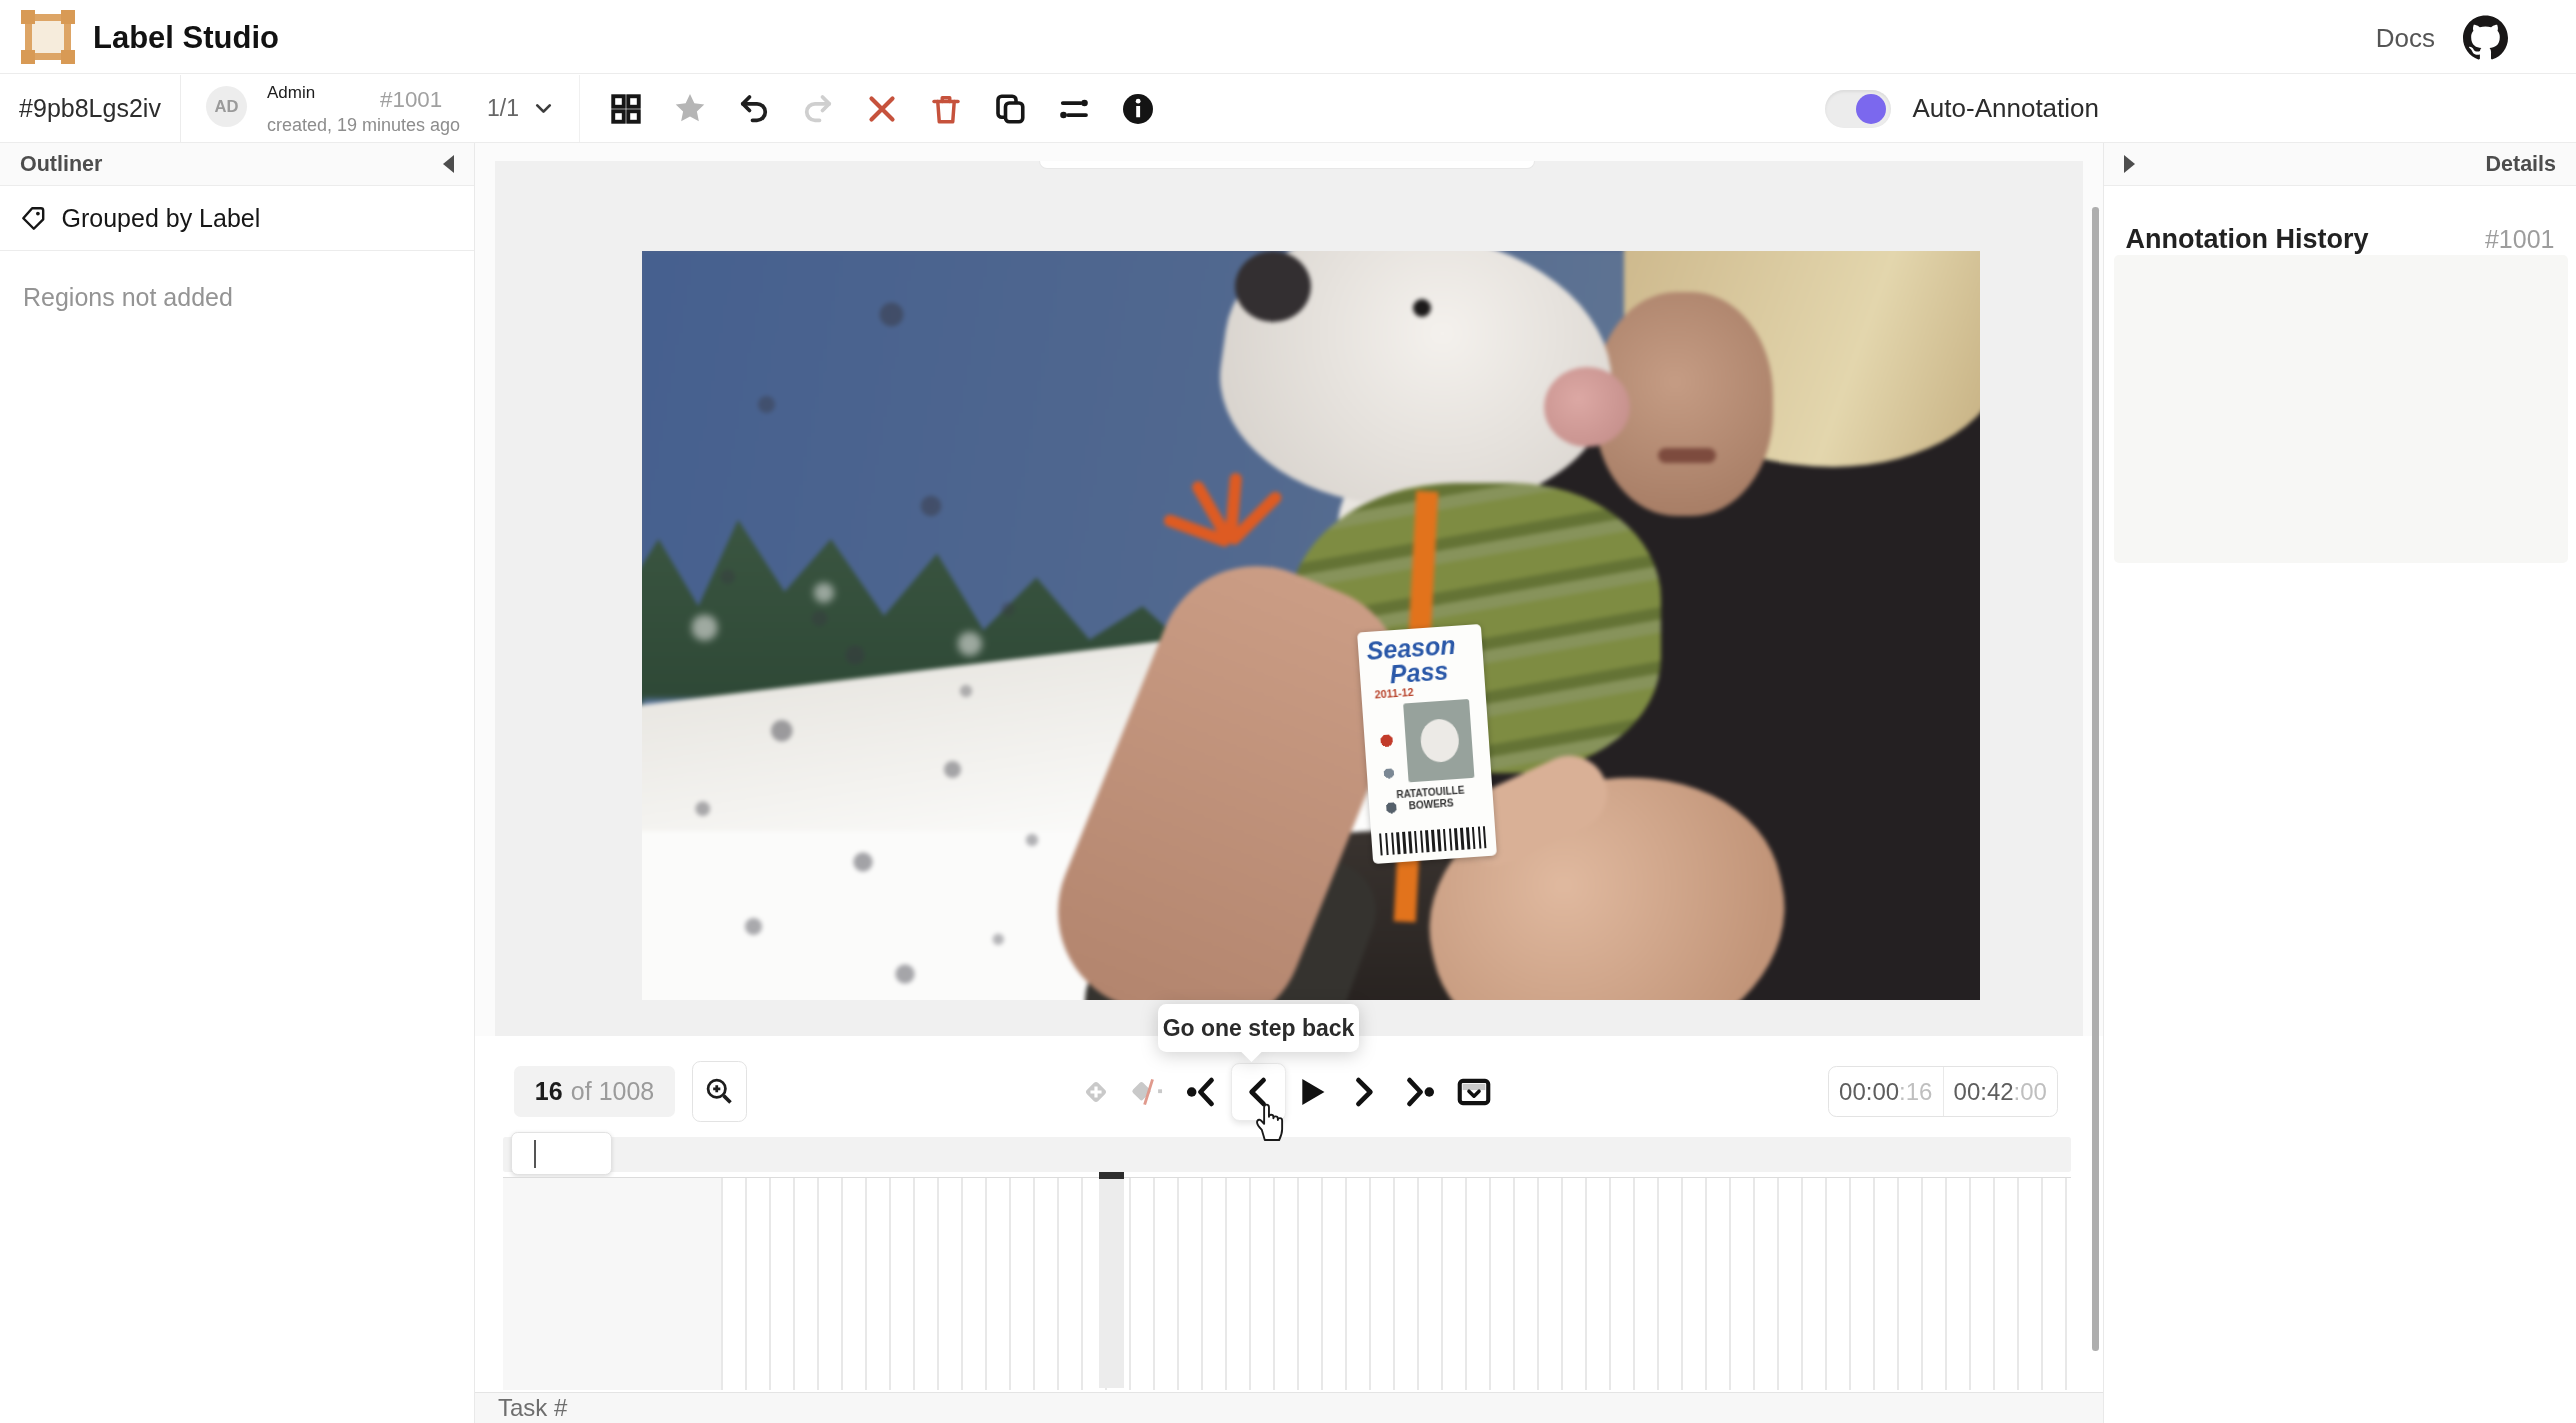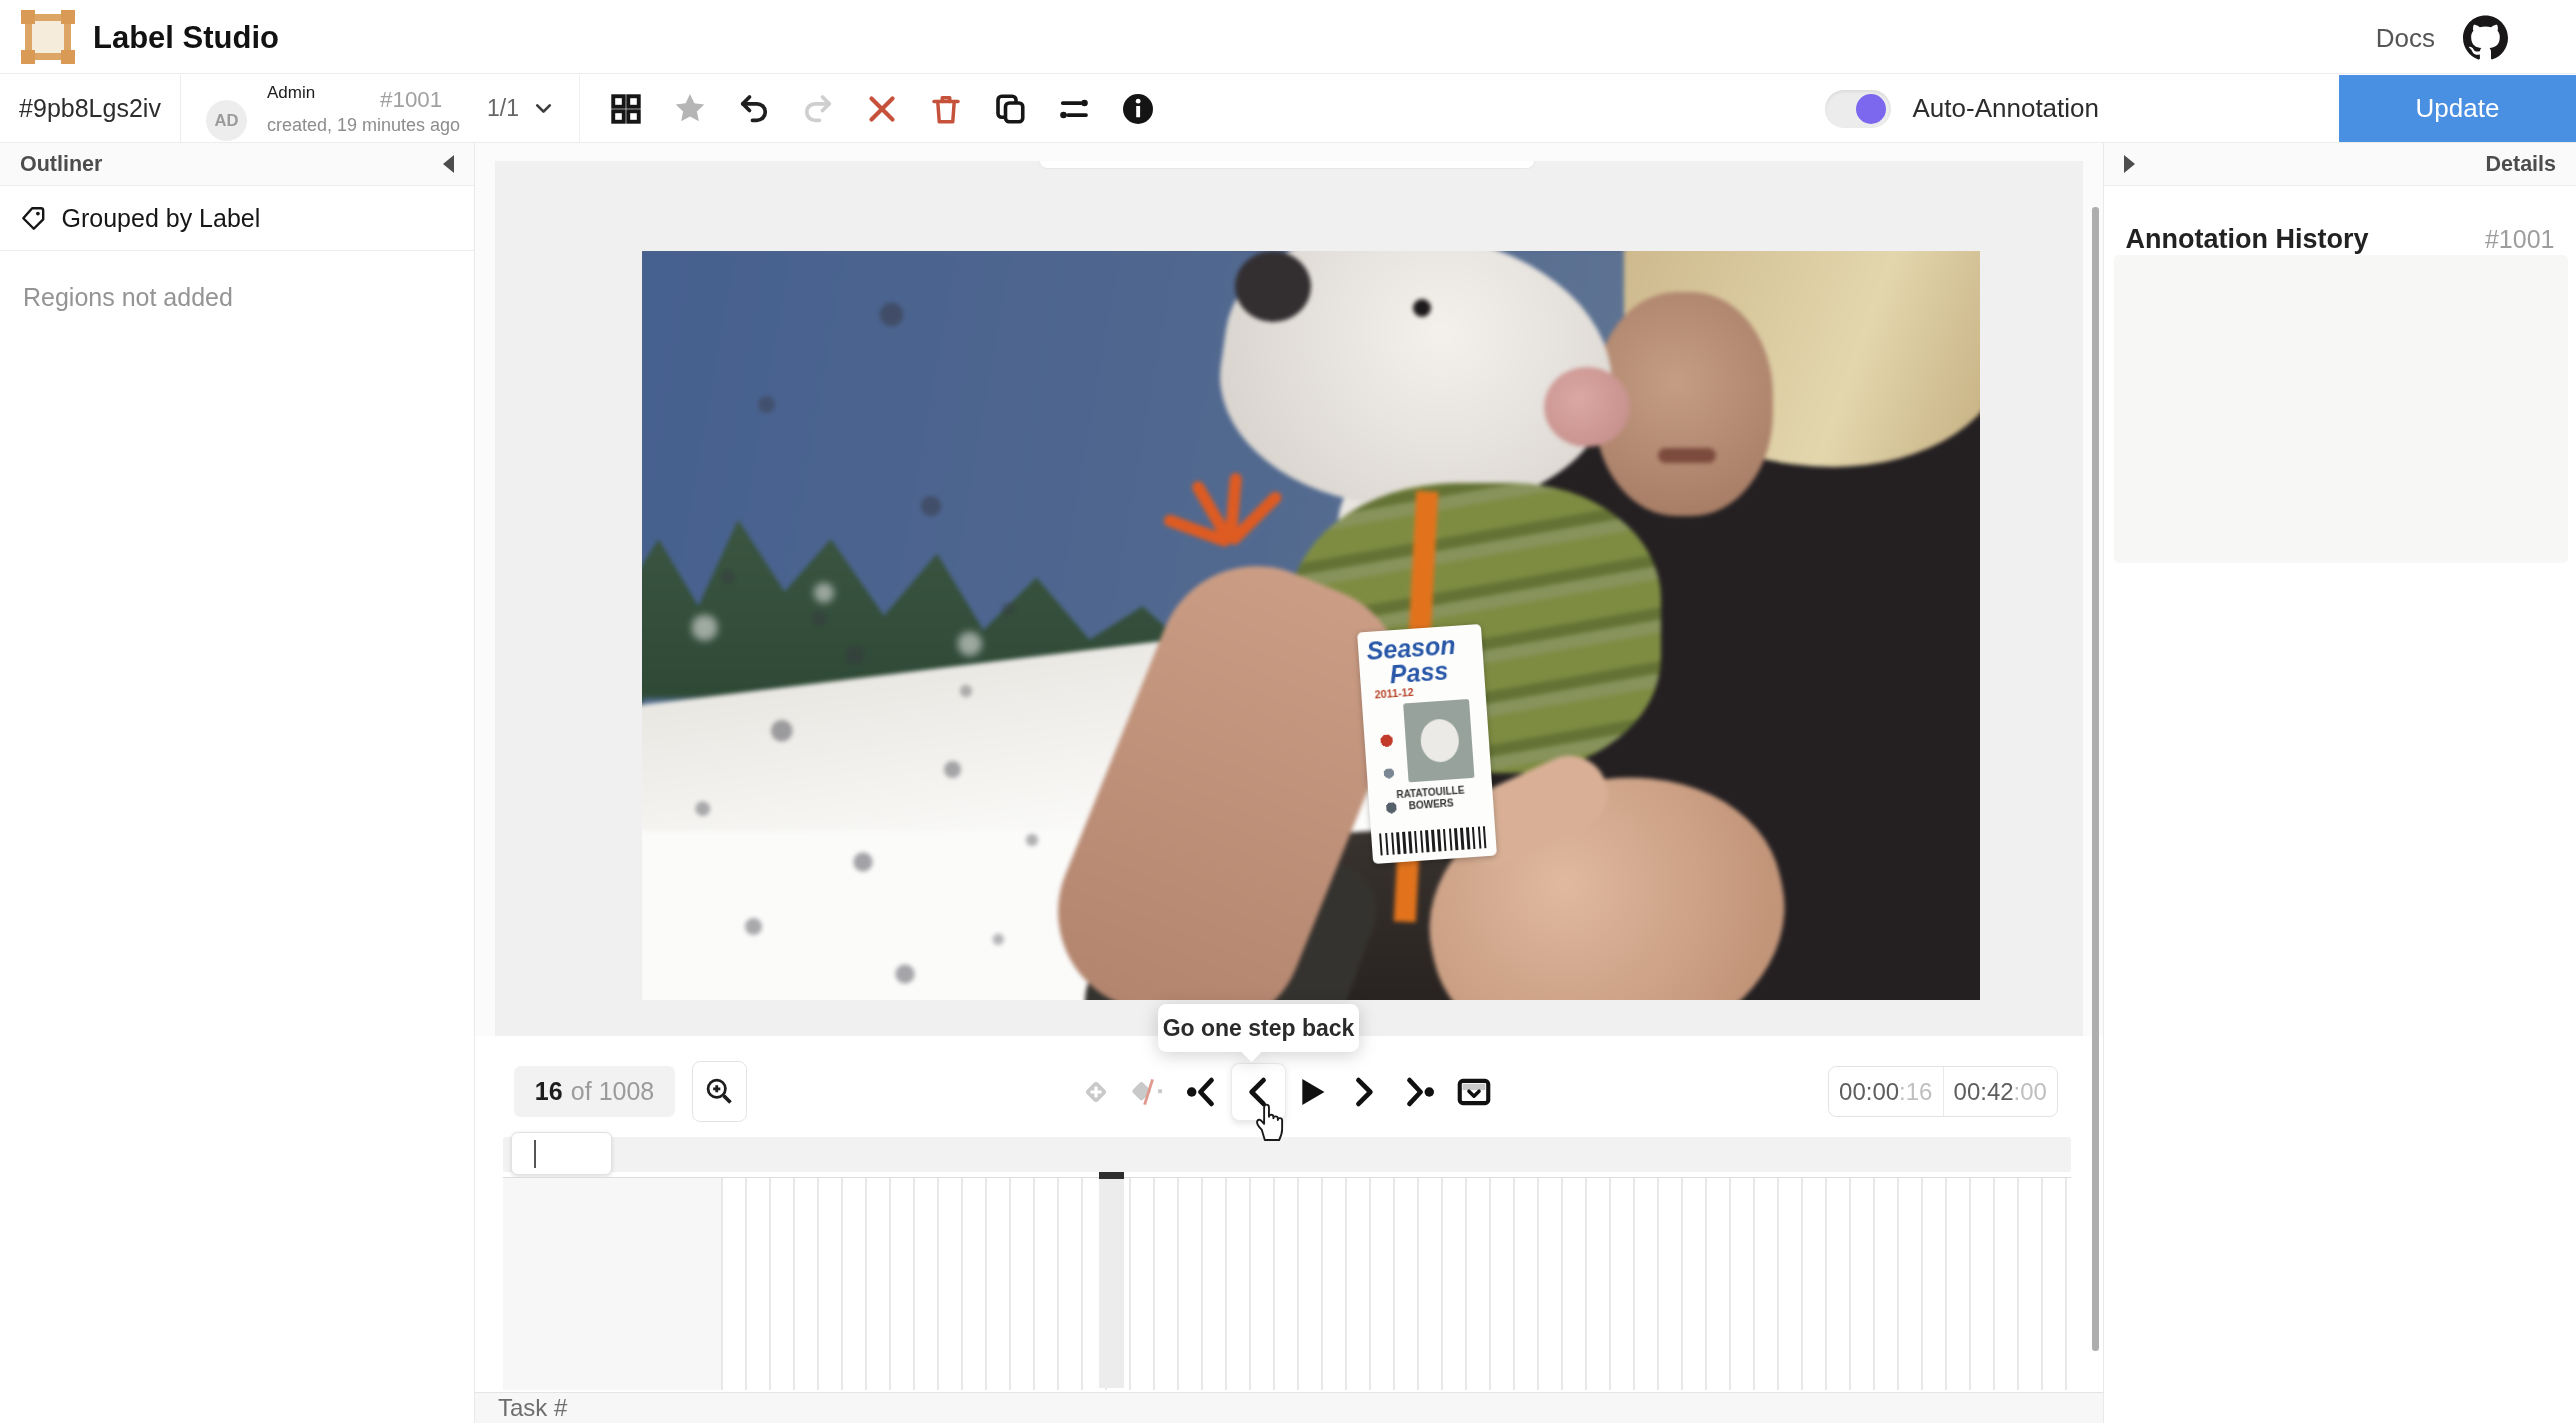--- a/index.html
+++ b/index.html
@@ -20,21 +20,21 @@
   .app-title{position:absolute;left:93px;top:20px;font-size:31px;font-weight:700;color:#121212;}
   .docs-link{position:absolute;right:141px;top:23px;font-size:26px;color:#555;}
   .gh{position:absolute;right:68px;top:15px;width:45px;height:45px;}
 
   
   .toolbar{position:absolute;left:0;top:75px;width:2576px;height:68px;background:#fff;
            border-bottom:1.7px solid #ececec;}
   .task-id{position:absolute;left:0;top:0;width:181px;height:100%;border-right:1.7px solid #ececec;
            display:flex;align-items:center;justify-content:center;font-size:25px;color:#2d2d2d;}
   .annotator{position:absolute;left:181px;top:0;width:399px;height:100%;border-right:1.7px solid #f0f0f0;}
-  .avatar{position:absolute;left:25px;top:25px;width:41px;height:41px;border-radius:50%;
+  .avatar{position:absolute;left:25px;top:11px;width:41px;height:41px;border-radius:50%;
           background:#ededed;color:#9a9a9a;font-size:16.6px;font-weight:700;
           display:flex;align-items:center;justify-content:center;}
   .ann-name{position:absolute;left:86px;top:8.3px;font-size:17px;font-weight:500;color:#1c1c1c;}
   .ann-id{position:absolute;left:199px;top:11.6px;font-size:22.4px;color:#a0a0a0;}
   .ann-created{position:absolute;left:86px;top:40px;font-size:18px;color:#8d8d8d;}
   .pager{position:absolute;left:487px;top:20px;font-size:23px;color:#666;display:flex;align-items:center;gap:11.6px;}
   .tool-icons{position:absolute;left:593px;top:0;height:100%;display:flex;align-items:center;gap:18px;padding-left:10px;}
   .tbtn{width:46px;height:46px;display:flex;align-items:center;justify-content:center;}
   .tbtn svg{width:36px;height:36px;}
 
@@ -306,21 +306,20 @@
           </svg>
       </div>
     </div>
 
     <div class="auto-box">
       <div class="toggle">
           <div class="knob"></div>
         </div>
       <div class="auto-label">Auto-Annotation</div>
     </div>
-    <button class="update-btn">Update</button>
   </div>
 
   <div class="outliner">
     <div class="panel-header">
       <span>Outliner</span>
       <span class="tri-left"></span>
     </div>
     <div class="group-row">
       <svg width="26.5" height="26.5" viewBox="0 0 24 24">
           <path d="M11 3h8a2 2 0 0 1 2 2v8l-8.5 8.5L3 12z" fill="none" stroke="#161616" stroke-width="2.2" stroke-linejoin="round"></path>

